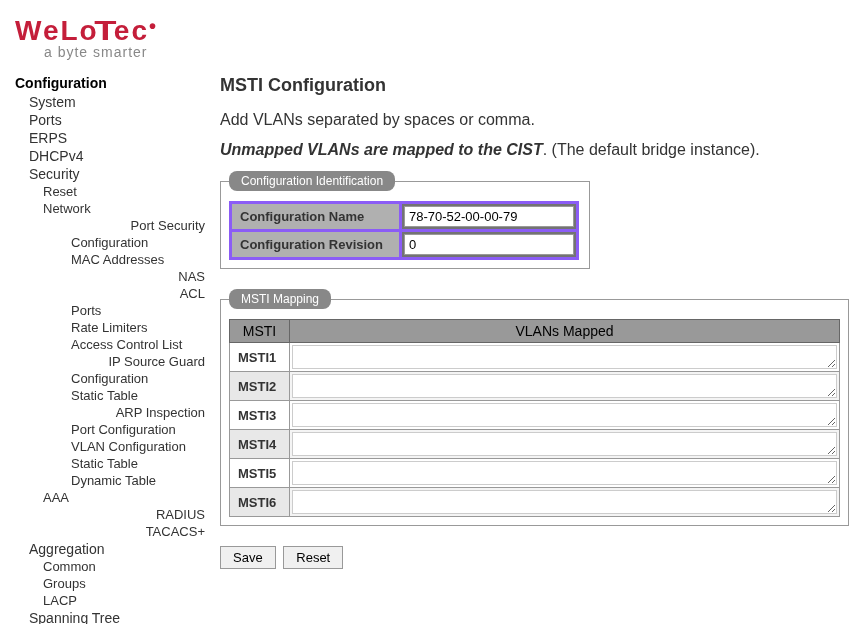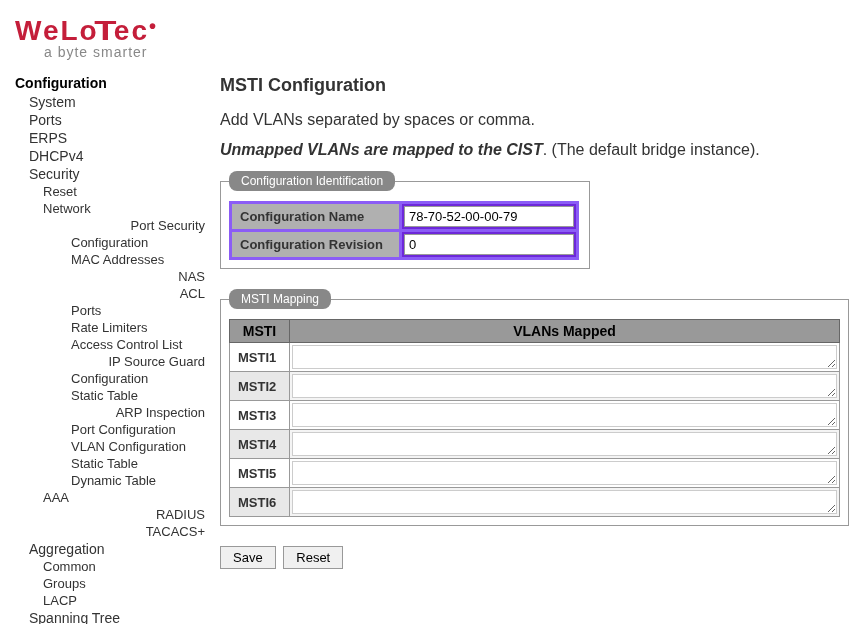--- a/index.html
+++ b/index.html
@@ -24,25 +24,25 @@
     .page-title { font-size: 18px; font-weight: bold; margin-bottom: 15px; }
     .desc { font-size: 16px; margin-bottom: 12px; }
     .desc-bold { font-weight: bold; font-style: italic; }
     
     fieldset { border: 1px solid #999; margin-bottom: 20px; padding: 10px 8px 8px 8px; }
     legend { background: #888; color: #fff; padding: 3px 12px; font-size: 12px; font-weight: normal; border-radius: 8px; }
     
     .config-table { border-collapse: collapse; }
     .config-table td { border: 3px solid #8b5cf6; padding: 3px 8px; font-size: 13px; }
     .config-table td.label-cell { background: #b0b0b0; font-weight: bold; width: 170px; }
-    .config-table td.input-cell { background: #6d28d9; padding: 2px; }
+    .config-table td.input-cell { background: #737373; padding: 2px; }
     .config-table input { border: 1px solid #999; padding: 2px 4px; font-size: 13px; width: 170px; }
     
     .msti-table { border-collapse: collapse; width: 100%; }
-    .msti-table th { background: #999; color: #000; border: 1px solid #666; padding: 3px; font-size: 14px; font-weight: bold; }
+    .msti-table th { background: #999; color: #000; border: 1px solid #666; padding: 3px; font-size: 14px; font-weight: normal; }
     .msti-table th.msti-col { width: 60px; }
     .msti-table td { border: 1px solid #999; padding: 2px; font-size: 13px; }
     .msti-table td.msti-label { font-weight: bold; padding: 6px 8px; width: 60px; }
     .msti-table tr:nth-child(odd) td.msti-label { background: #fff; }
     .msti-table tr:nth-child(even) td.msti-label { background: #e8e8e8; }
     .msti-table tr:nth-child(odd) td.vlan-cell { background: #fff; }
     .msti-table tr:nth-child(even) td.vlan-cell { background: #f4f4f4; }
     .msti-table textarea { width: 100%; height: 24px; border: 1px solid #ccc; resize: both; font-size: 13px; padding: 2px; display: block; }
     
     .buttons { margin-top: 5px; }

